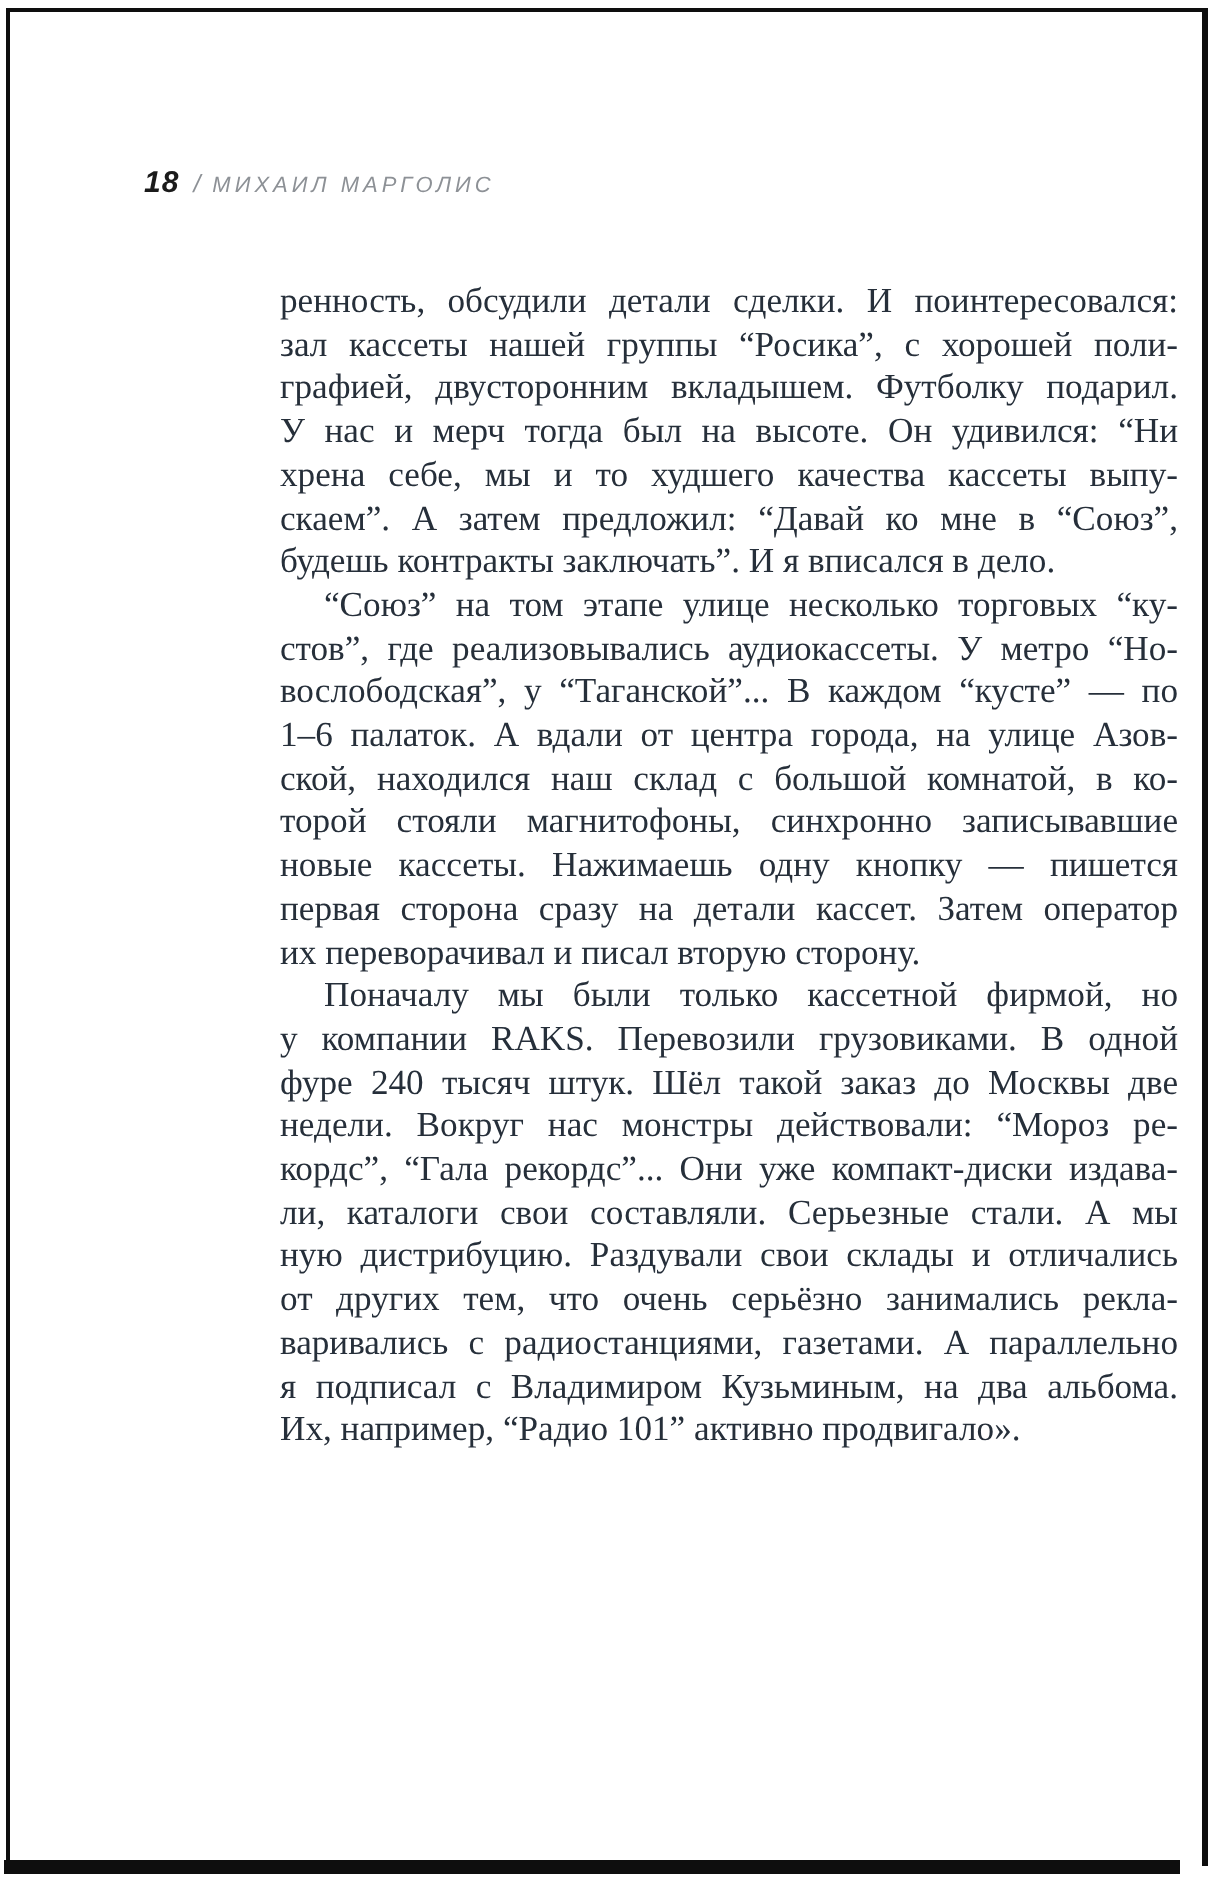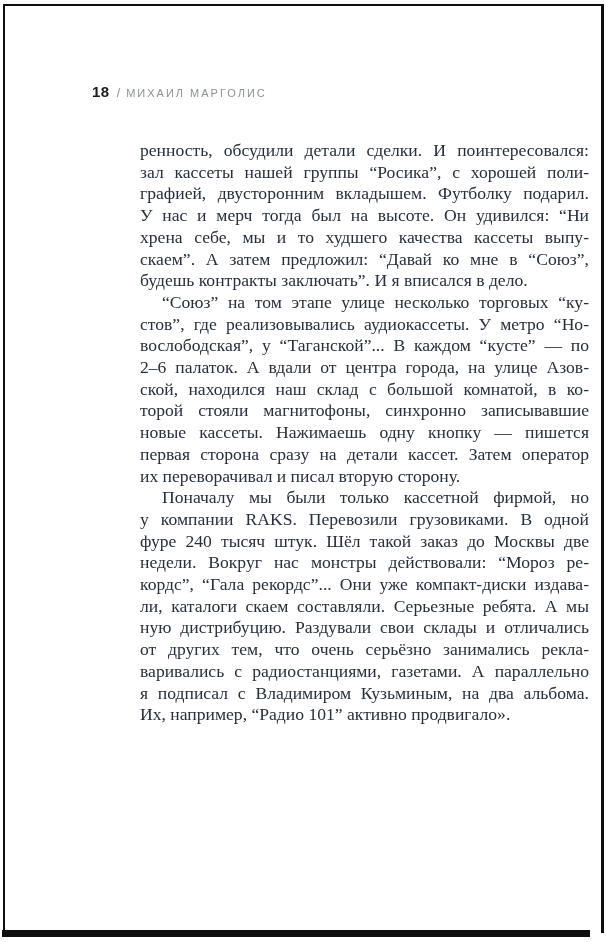--- a/index.html
+++ b/index.html
@@ -18,25 +18,26 @@
     overflow: hidden;
   }
   .frame { position: absolute; background: var(--frame); }
   .frame-top    { left: 3px;   top: 4px;   width: 601px; height: 2px; }
   .frame-left   { left: 3px;   top: 4px;   width: 2px;   height: 933px; }
   .frame-right  { left: 601px; top: 4px;   width: 3px;   height: 929px; }
   .frame-bottom { left: 2px;   top: 930px; width: 588px; height: 7px; }
 
   .header {
     position: absolute;
-    left: 92px;
+    left: 72px;
     top: 84px;
     font-family: "Liberation Sans", sans-serif;
     white-space: nowrap;
     line-height: 16px;
+    font-style: italic;
   }
   .pagenum {
     font-weight: 700;
     font-size: 15px;
     color: var(--pagenum);
     letter-spacing: 0.5px;
   }
   .sep {
     color: var(--muted);
     font-size: 12.5px;
@@ -84,31 +85,31 @@
   <div class="line">ренность, обсудили детали сделки. И поинтересовался:</div>
       <div class="line">зал кассеты нашей группы “Росика”, с хорошей поли-</div>
       <div class="line">графией, двусторонним вкладышем. Футболку подарил.</div>
       <div class="line">У нас и мерч тогда был на высоте. Он удивился: “Ни</div>
       <div class="line">хрена себе, мы и то худшего качества кассеты выпу-</div>
       <div class="line">скаем”. А затем предложил: “Давай ко мне в “Союз”,</div>
       <div class="line end">будешь контракты заключать”. И я вписался в дело.</div>
       <div class="line indent">“Союз” на том этапе улице несколько торговых “ку-</div>
       <div class="line">стов”, где реализовывались аудиокассеты. У метро “Но-</div>
       <div class="line">вослободская”, у “Таганской”... В каждом “кусте” — по</div>
-      <div class="line">2–6 палаток. А вдали от центра города, на улице Азов-</div>
+      <div class="line">1–6 палаток. А вдали от центра города, на улице Азов-</div>
       <div class="line">ской, находился наш склад с большой комнатой, в ко-</div>
       <div class="line">торой стояли магнитофоны, синхронно записывавшие</div>
       <div class="line">новые кассеты. Нажимаешь одну кнопку — пишется</div>
       <div class="line">первая сторона сразу на детали кассет. Затем оператор</div>
       <div class="line end">их переворачивал и писал вторую сторону.</div>
       <div class="line indent">Поначалу мы были только кассетной фирмой, но</div>
       <div class="line">у компании RAKS. Перевозили грузовиками. В одной</div>
       <div class="line">фуре 240 тысяч штук. Шёл такой заказ до Москвы две</div>
       <div class="line">недели. Вокруг нас монстры действовали: “Мороз ре-</div>
       <div class="line">кордс”, “Гала рекордс”... Они уже компакт-диски издава-</div>
-      <div class="line">ли, каталоги скаем составляли. Серьезные ребята. А мы</div>
+      <div class="line">ли, каталоги свои составляли. Серьезные стали. А мы</div>
       <div class="line">ную дистрибуцию. Раздували свои склады и отличались</div>
       <div class="line">от других тем, что очень серьёзно занимались рекла-</div>
       <div class="line">варивались с радиостанциями, газетами. А параллельно</div>
       <div class="line">я подписал с Владимиром Кузьминым, на два альбома.</div>
       <div class="line end">Их, например, “Радио 101” активно продвигало».</div>
     </div>
 </div>
 
 </body></html>

